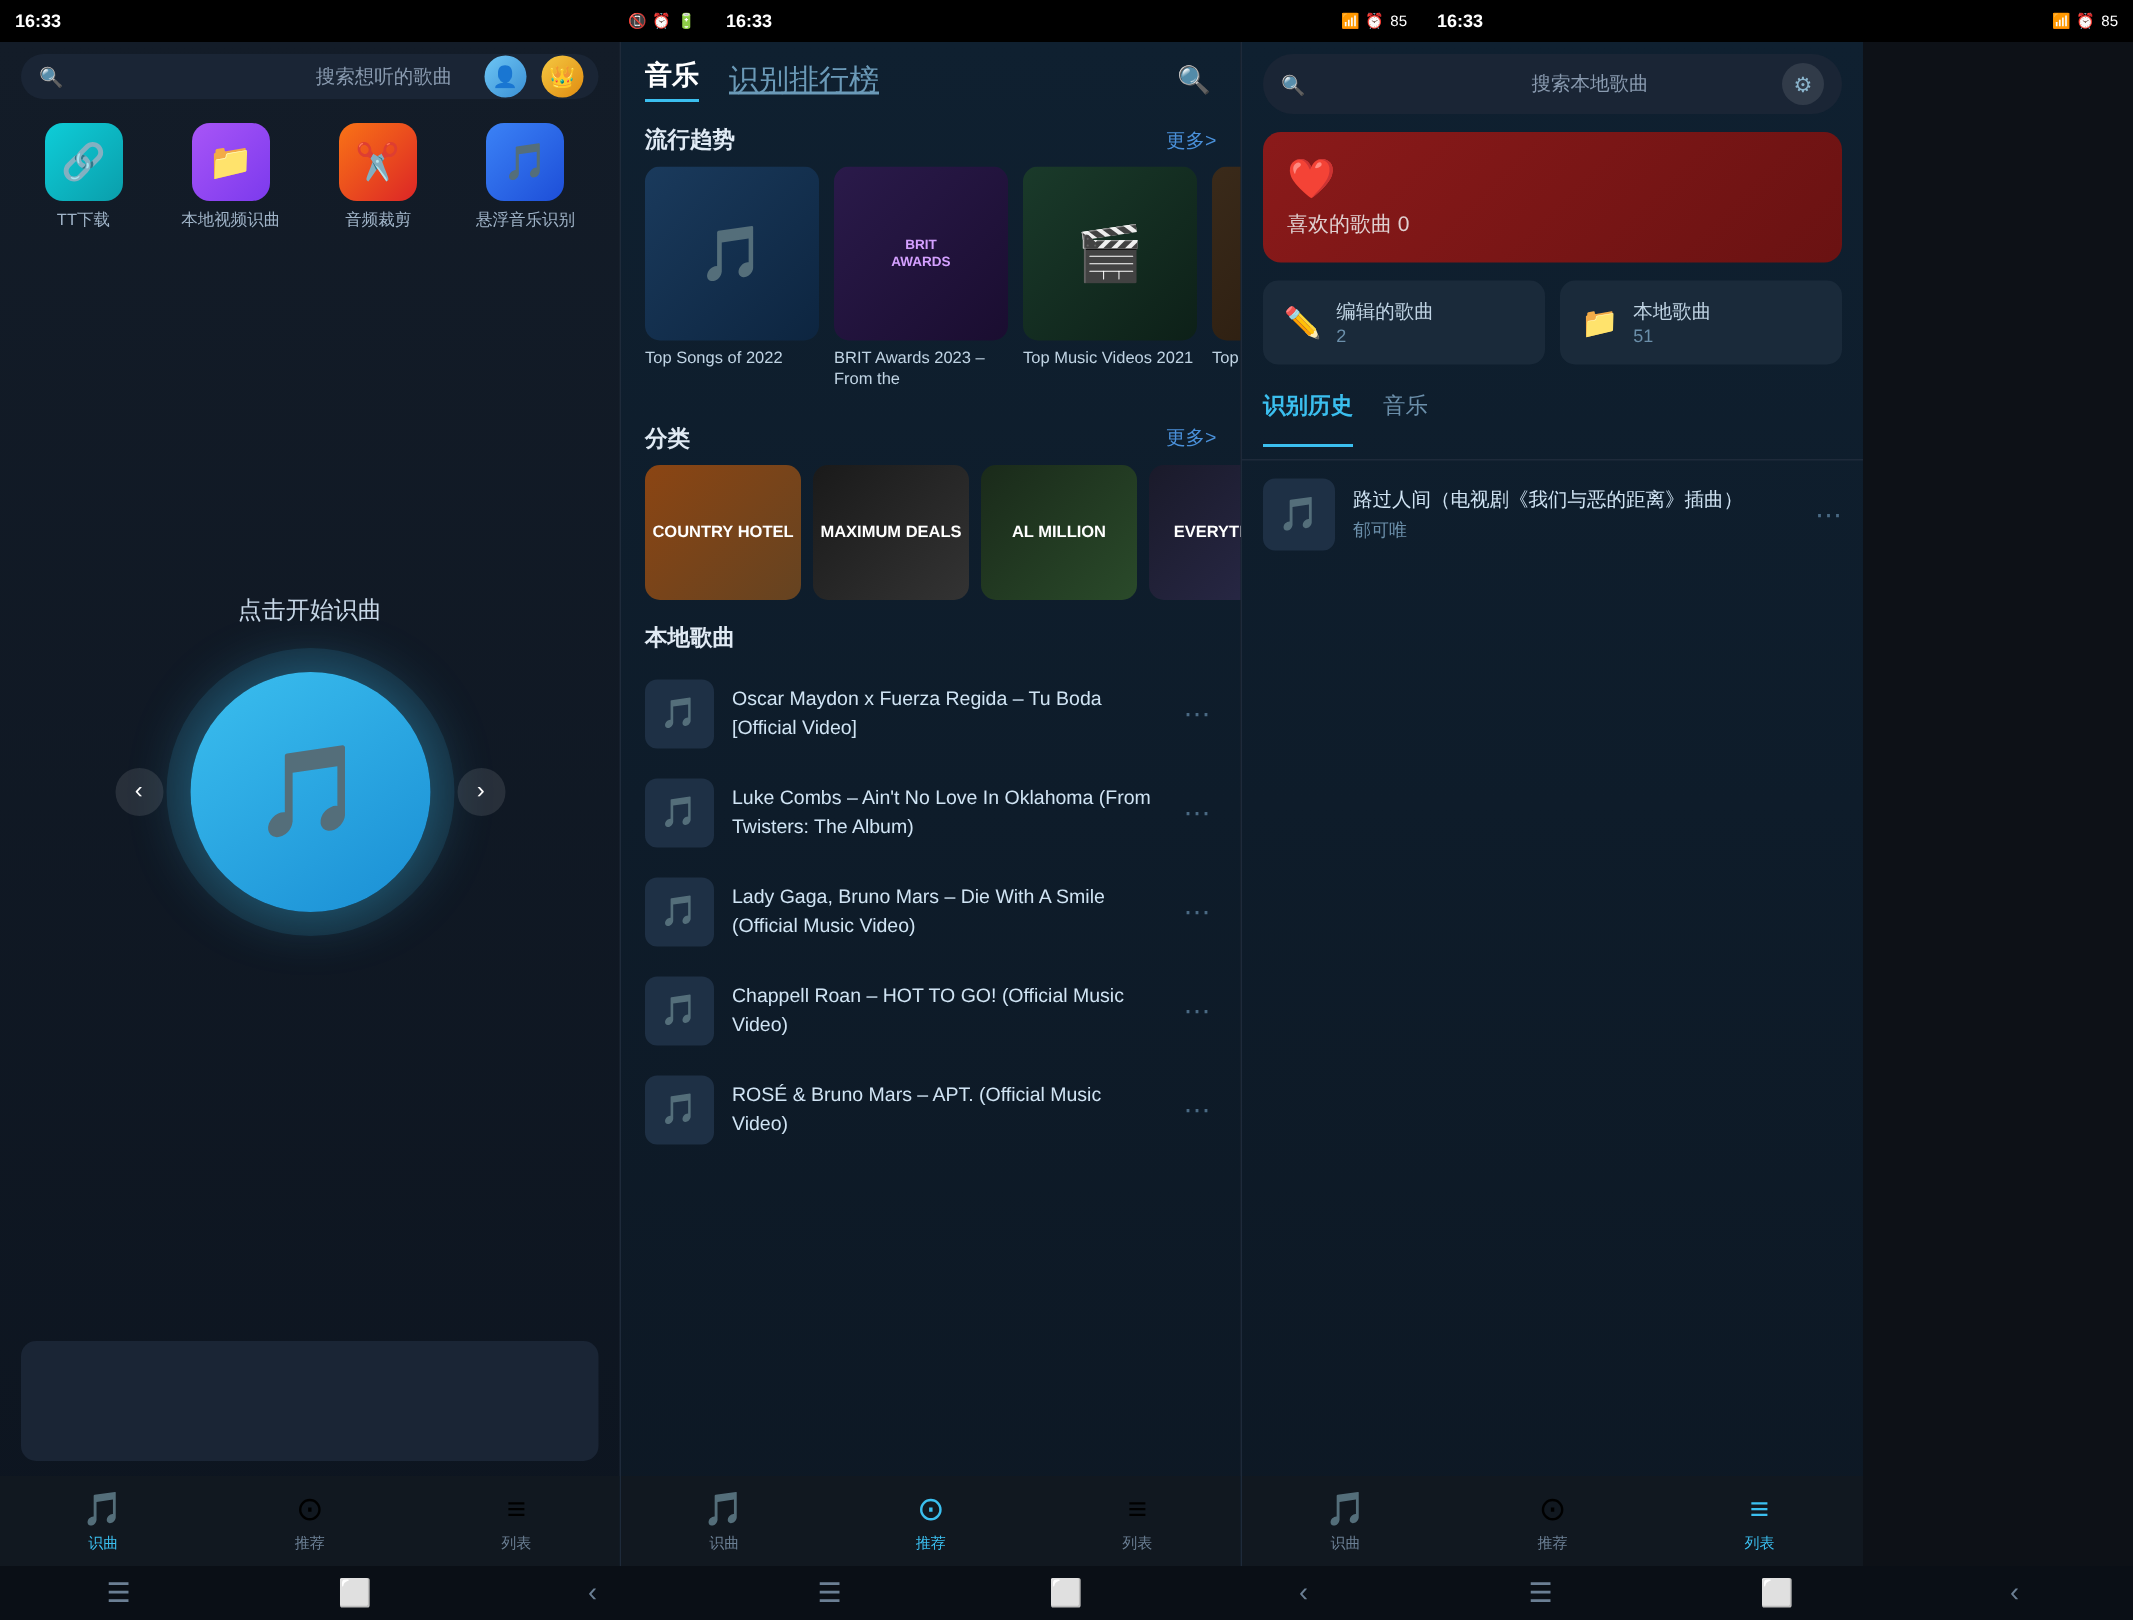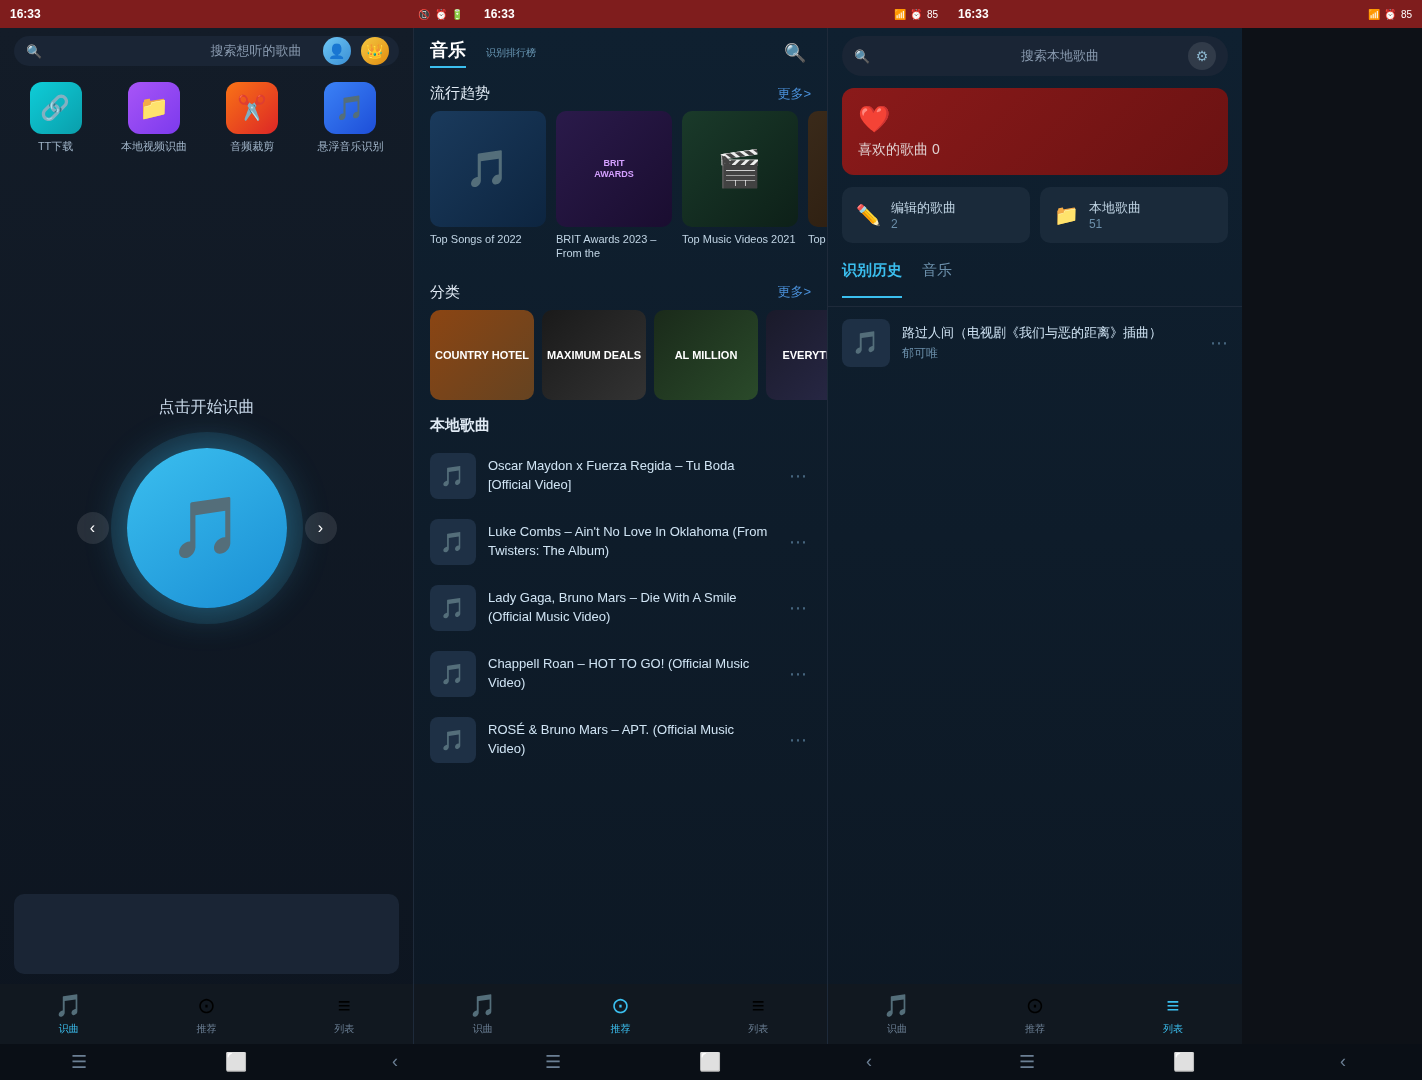--- a/index.html
+++ b/index.html
@@ -10,21 +10,21 @@
       font-family: -apple-system, 'PingFang SC', 'Microsoft YaHei', sans-serif;
       display: flex;
       flex-direction: column;
       overflow: hidden;
     }
 
     
     .status-bar {
       display: flex;
       height: 28px;
-      background: #7f1d1d;
+      background: #000000;
     }
     .status-panel {
       flex: 1;
       display: flex;
       align-items: center;
       justify-content: space-between;
       padding: 0 10px;
       font-size: 11px;
       color: #fff;
     }
@@ -166,34 +166,34 @@
       padding: 10px 16px 6px;
       gap: 20px;
     }
     .music-tab {
       font-size: 18px; font-weight: 700; color: #fff;
       padding-bottom: 4px;
       border-bottom: 2px solid #3bbfef;
       cursor: pointer;
     }
     .music-tab-secondary {
-      font-size: 10px; color: #6b9ab8; cursor: pointer;
+      font-size: 20px; color: #6b9ab8; cursor: pointer; text-decoration: underline;
     }
     .music-search-btn {
       margin-left: auto;
       width: 30px; height: 30px;
       display: flex; align-items: center; justify-content: center;
       color: #8ab4cc; font-size: 18px; cursor: pointer;
     }
 
     .section-header {
       display: flex; align-items: center; justify-content: space-between;
       padding: 10px 16px 8px;
     }
-    .section-title { font-size: 15px; font-weight: 400; color: #e0eaf4; }
+    .section-title { font-size: 15px; font-weight: 700; color: #e0eaf4; }
     .section-more { font-size: 13px; color: #4a90d9; cursor: pointer; }
 
     .trending-row {
       display: flex; gap: 10px; padding: 0 16px 12px; overflow-x: hidden;
     }
     .trending-card {
       flex-shrink: 0;
       width: 116px;
     }
     .trending-thumb {

